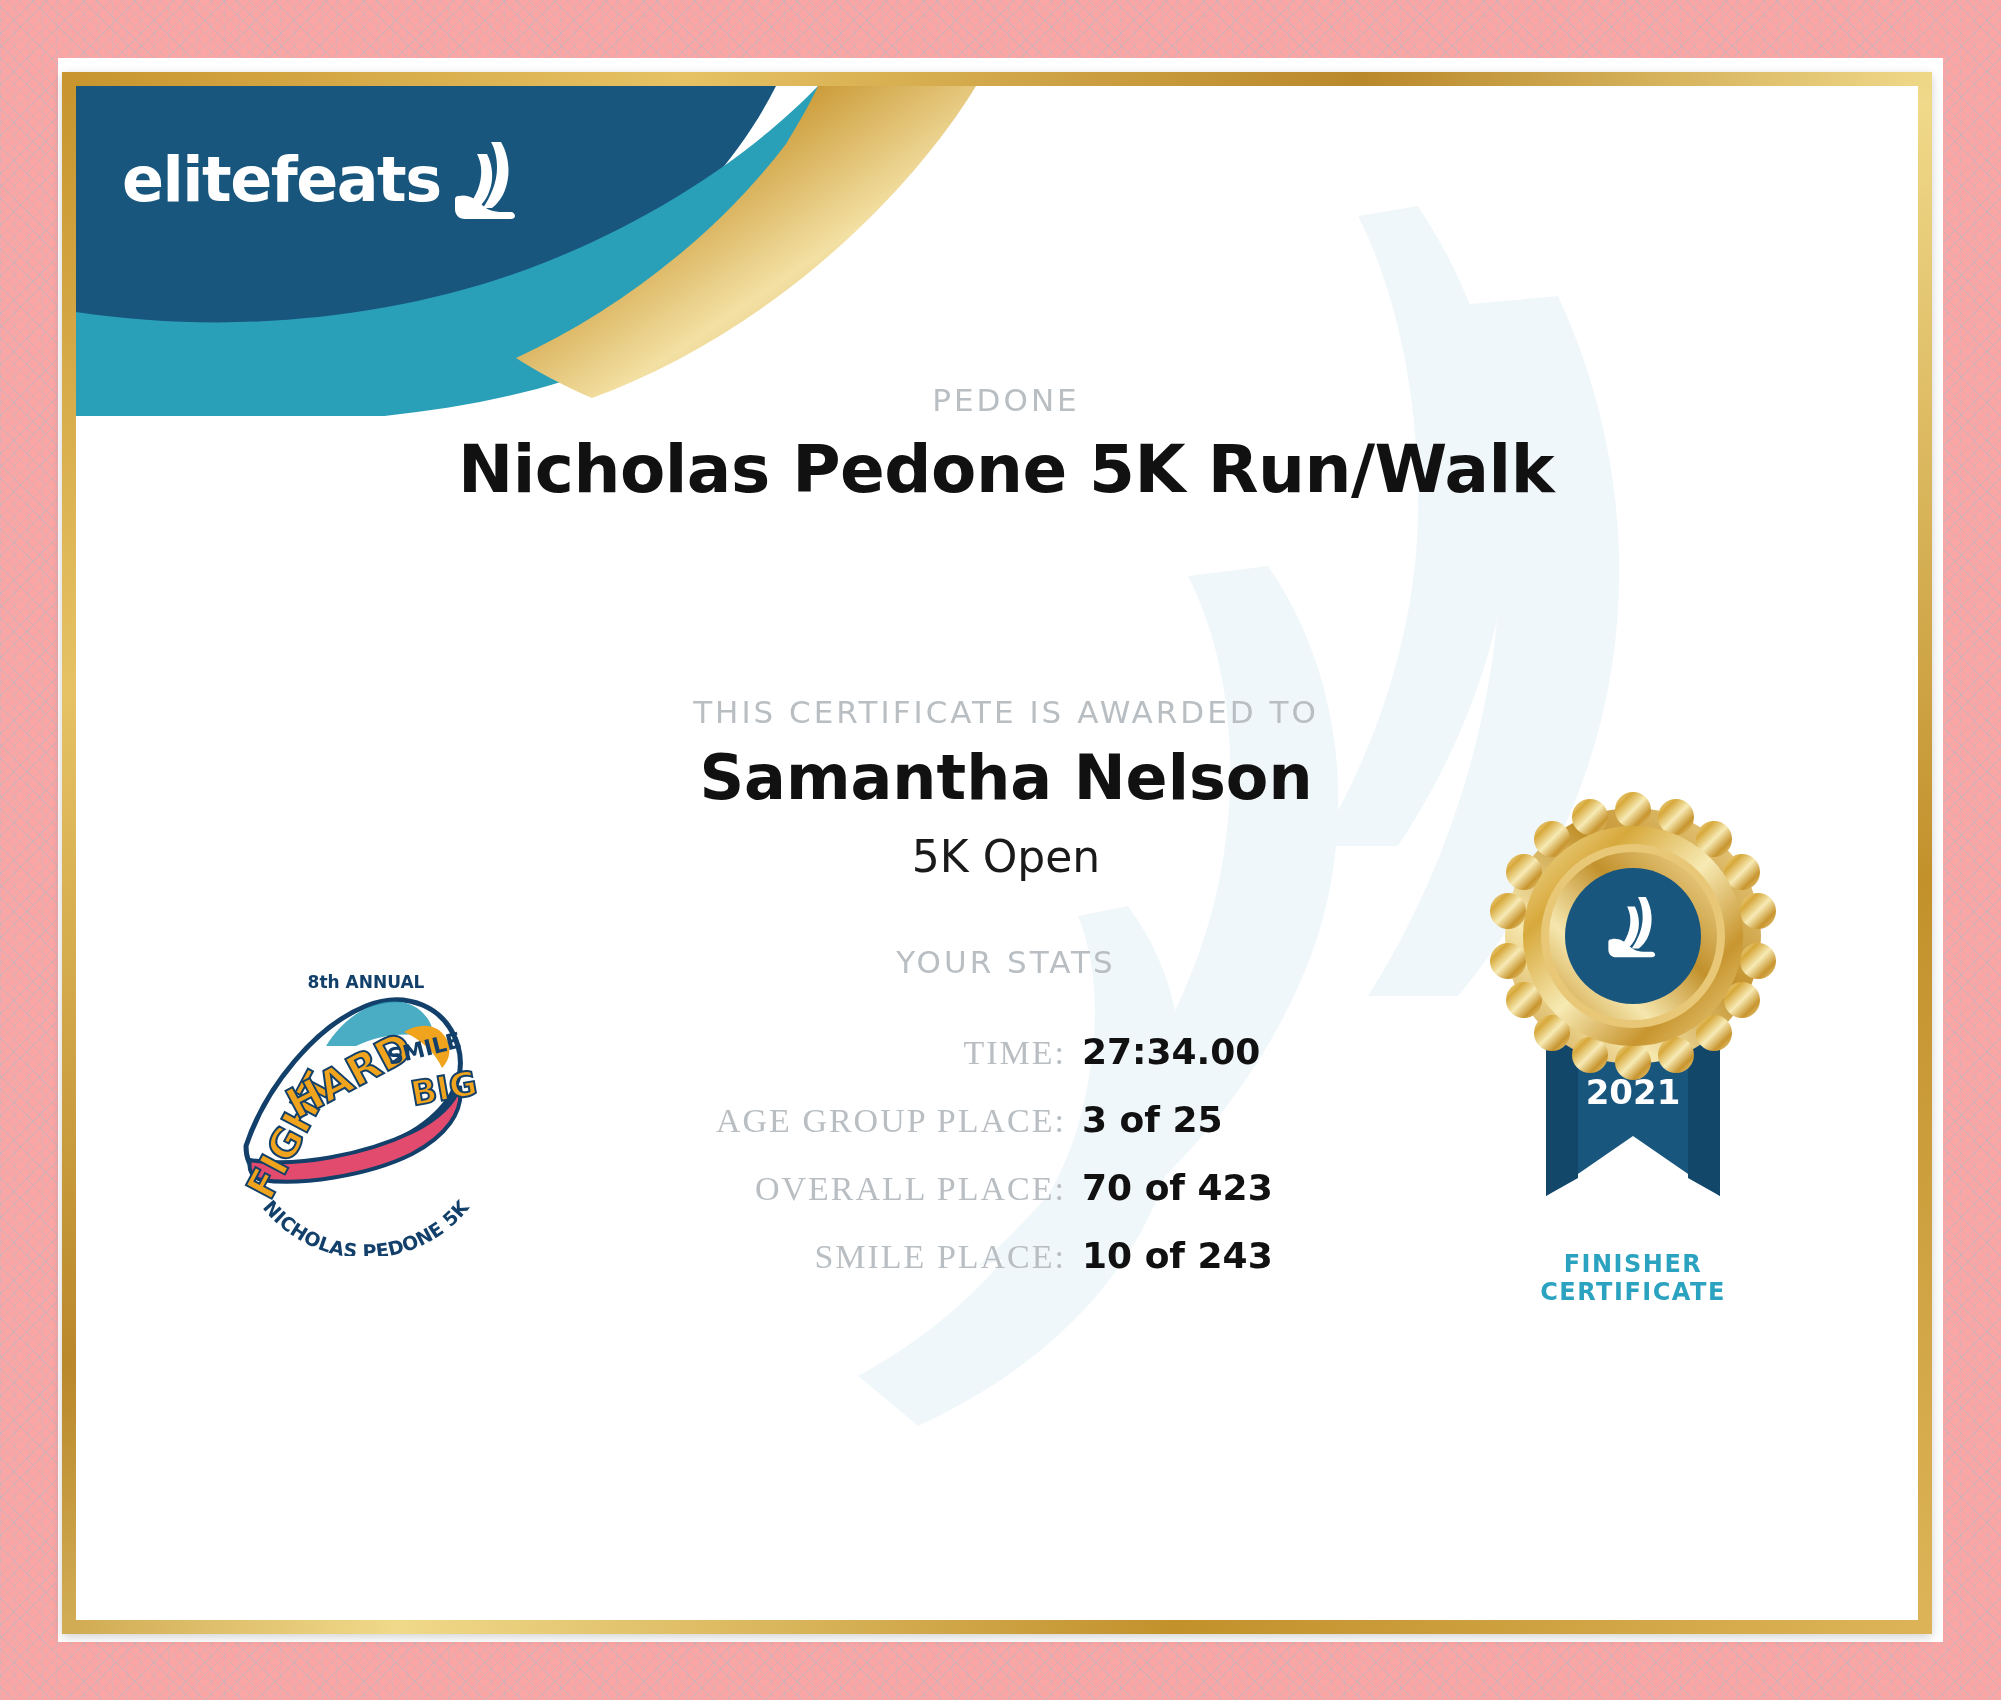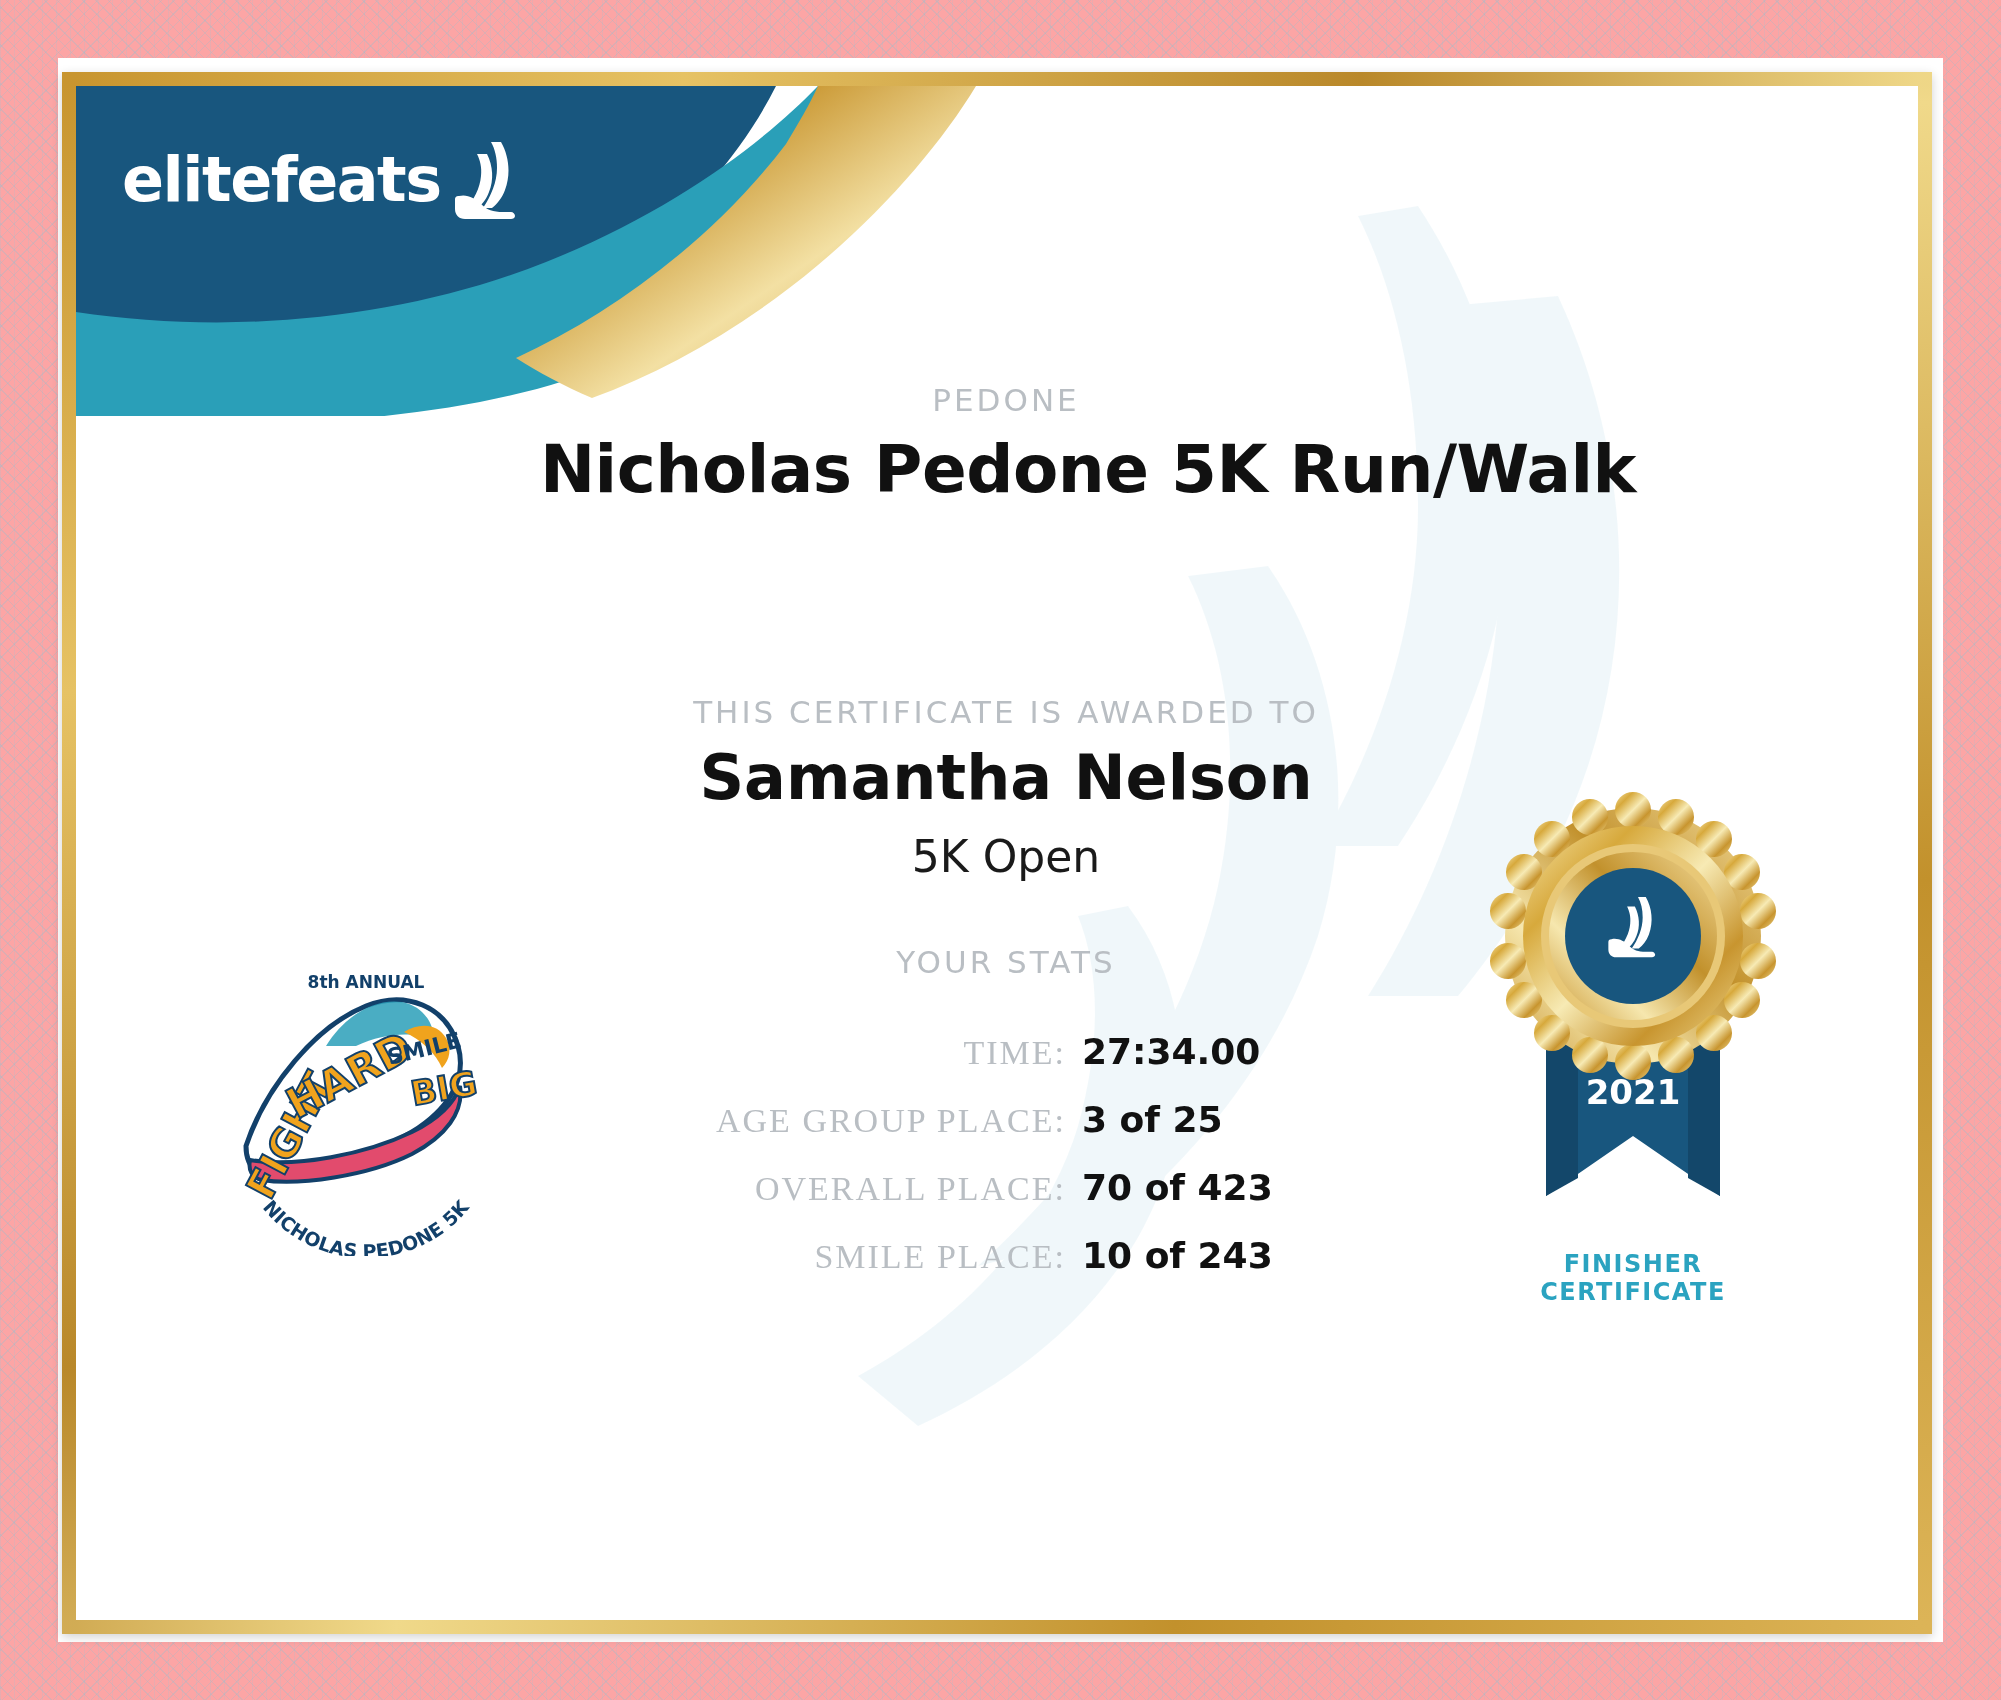--- a/index.html
+++ b/index.html
@@ -110,21 +110,21 @@
     color: #b9bec3;
     font-size: 31px;
     letter-spacing: 3px;
     text-align: center;
     font-family: "DejaVu Sans", sans-serif;
   }
   .event-label { position: absolute; left: 300px; top: 296px; width: 1260px; }
   .event-name {
     position: absolute;
     left: 300px; top: 345px; width: 1260px;
-    text-align: right;
+    text-align: center;
     color: #111111;
     font-size: 66px;
     font-weight: bold;
     font-family: "DejaVu Sans", sans-serif;
     letter-spacing: -0.5px;
   }
   .awarded-label { position: absolute; left: 300px; top: 608px; width: 1260px; }
   .recipient {
     position: absolute;
     left: 300px; top: 655px; width: 1260px;

